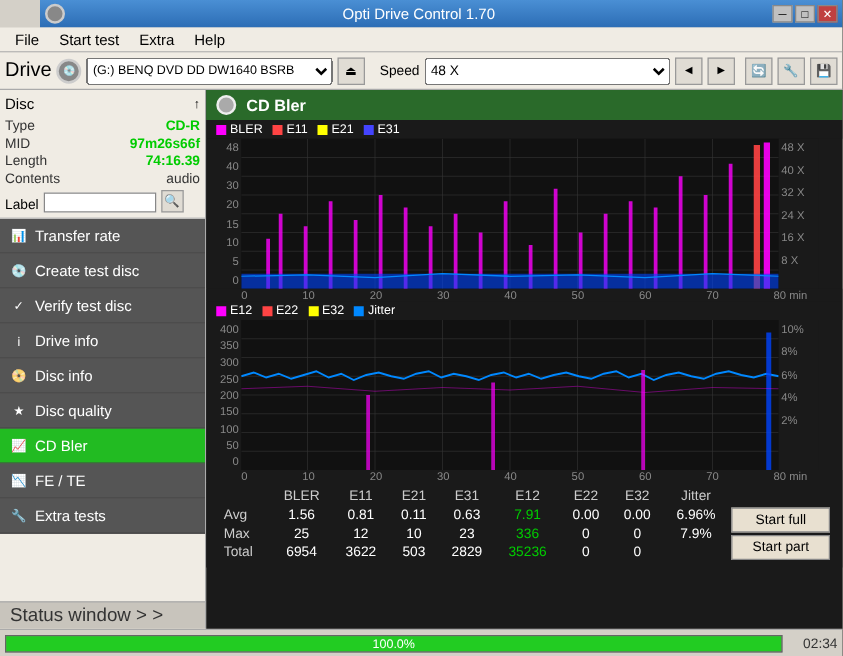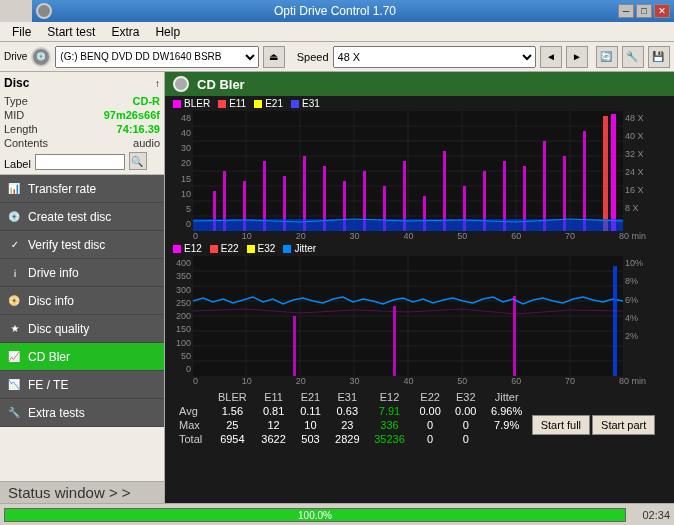--- a/index.html
+++ b/index.html
@@ -10,33 +10,33 @@
     #titlebar .title { color: white; font-size: 12px; flex: 1; text-align: center; }
     #titlebar .controls { display: flex; gap: 2px; }
     #titlebar .ctrl-btn { width: 16px; height: 14px; background: #c0c0c0; border: 1px solid #888; font-size: 9px; display: flex; align-items: center; justify-content: center; cursor: pointer; }
 
     
     #menubar { background: #f0ece4; height: 20px; display: flex; align-items: center; padding: 0 4px; border-bottom: 1px solid #aaa; }
     .menu-item { padding: 16px 8px; font-size: 12px; cursor: pointer; color: #000; }
 
     
     #drivebar { background: #f0ece4; height: 30px; display: flex; align-items: center; padding: 0 4px; gap: 4px; border-bottom: 1px solid #aaa; }
-    #drivebar label { font-size: 10px; }
+    #drivebar label { font-size: 16px; }
     #drivebar select { height: 22px; font-size: 10px; flex: 1; max-width: 240px; }
     #drivebar .btn-icon { width: 22px; height: 22px; background: #e0dcd4; border: 1px solid #999; display: flex; align-items: center; justify-content: center; cursor: pointer; font-size: 10px; }
     #drivebar .speed-label { font-size: 11px; margin-left: 8px; }
     #drivebar .speed-select { height: 22px; font-size: 11px; width: 50px; }
 
     
     #main { display: flex; height: calc(525px - 22px - 20px - 30px - 22px); }
 
     
     #leftpanel { width: 165px; background: #f0ece4; border-right: 1px solid #aaa; display: flex; flex-direction: column; }
     #disc-section { padding: 4px; border-bottom: 1px solid #bbb; }
-    #disc-header { display: flex; justify-content: space-between; align-items: center; font-weight: bold; font-size: 12px; margin-bottom: 4px; }
+    #disc-header { display: flex; justify-content: space-between; align-items: center; font-weight: normal; font-size: 12px; margin-bottom: 4px; }
     #disc-header .disc-arrow { font-size: 10px; cursor: pointer; }
     .disc-row { display: flex; justify-content: space-between; padding: 1px 0; font-size: 11px; }
     .disc-row .label { color: #333; }
     .disc-row .value { color: #00cc00; font-weight: bold; }
     .disc-row .value-white { color: #333; }
     #label-row { display: flex; align-items: flex-end; gap: 4px; margin-top: 2px; }
     #label-input { width: 90px; height: 16px; font-size: 10px; border: 1px solid #888; }
     #label-btn { width: 18px; height: 18px; background: #e0dcd4; border: 1px solid #999; display: flex; align-items: center; justify-content: center; cursor: pointer; font-size: 10px; }
 
     
@@ -404,21 +404,21 @@
             <td class="row-label">Avg</td>
             <td>1.56</td>
             <td>0.81</td>
             <td>0.11</td>
             <td>0.63</td>
             <td class="green">7.91</td>
             <td>0.00</td>
             <td>0.00</td>
             <td>6.96%</td>
             <td rowspan="3" style="padding:2px;">
-              <div style="display:flex;flex-direction:row;gap:2px;">
+              <div style="display:flex;flex-direction:column;gap:2px;">
                 <button class="start-btn">Start full</button>
                 <button class="start-btn">Start part</button>
               </div>
             </td>
           </tr>
           <tr>
             <td class="row-label">Max</td>
             <td>25</td>
             <td>12</td>
             <td>10</td>

